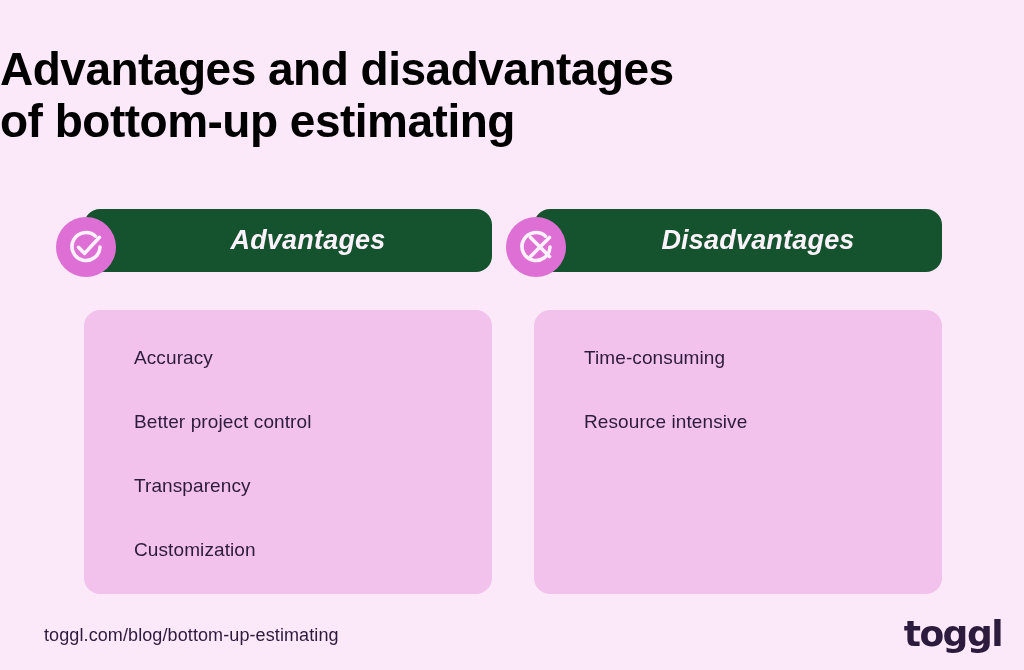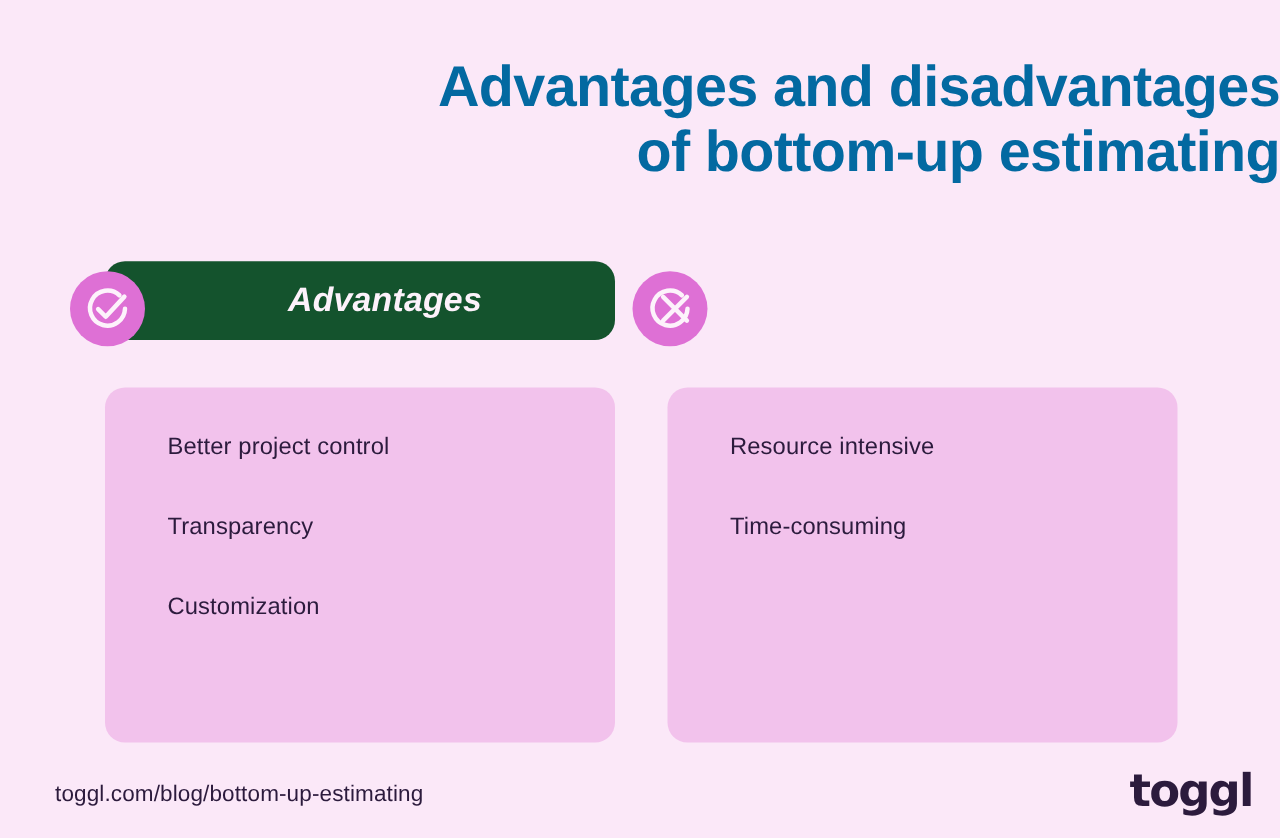--- a/index.html
+++ b/index.html
@@ -16,22 +16,22 @@
     font-family:"Liberation Sans", "DejaVu Sans", sans-serif;
     position:relative;
     -webkit-font-smoothing:antialiased;
   }
 
   
   .page-title {
     position:absolute;
     left:0; right:0;
     top:44px;
-    text-align:right;
-    color:#0369a1;
+    text-align:left;
+    color:#000000;
     font-size:46px;
     font-weight:700;
     line-height:1.13;
     letter-spacing:-0.5px;
     white-space:pre-line;
   }
 
   
   .columns {
     position:absolute;
@@ -151,40 +151,44 @@
       </div>
       <span class="pill-icon">
         <svg width="44" height="44" viewBox="0 0 44 44" aria-hidden="true">
           <path d="M31.5 11.2 A14 14 0 1 0 36 22" fill="none" stroke="#fdf2fb" stroke-width="3.6" stroke-linecap="round"></path>
           <path d="M14.5 22.3 L20.6 28.4 L35.5 12.3" fill="none" stroke="#fdf2fb" stroke-width="3.6" stroke-linecap="round" stroke-linejoin="round"></path>
         </svg>
       </span>
     </div>
 
     <div class="card">
+      <div class="card-item">Accuracy</div>
       <div class="card-item">Better project control</div>
       <div class="card-item">Transparency</div>
       <div class="card-item">Customization</div>
     </div>
   </div>
 
   <div class="column right">
 
     <div class="pill-wrap">
+      <div class="pill">
+        <span class="pill-label">Disadvantages</span>
+      </div>
       <span class="pill-icon">
         <svg width="44" height="44" viewBox="0 0 44 44" aria-hidden="true">
           <path d="M31.5 11.2 A14 14 0 1 0 36 22" fill="none" stroke="#fdf2fb" stroke-width="3.6" stroke-linecap="round"></path>
           <path d="M16.5 12.5 L35.5 31.5" fill="none" stroke="#fdf2fb" stroke-width="3.6" stroke-linecap="round"></path>
           <path d="M35.5 12.5 L16.5 31.5" fill="none" stroke="#fdf2fb" stroke-width="3.6" stroke-linecap="round"></path>
         </svg>
       </span>
     </div>
 
     <div class="card">
+      <div class="card-item">Time-consuming</div>
       <div class="card-item">Resource intensive</div>
-      <div class="card-item">Time-consuming</div>
     </div>
   </div>
 
 </div>
 
 <div class="footer-url">toggl.com/blog/bottom-up-estimating</div>
 <div class="brand-logo">toggl</div>
 
 </body></html>

